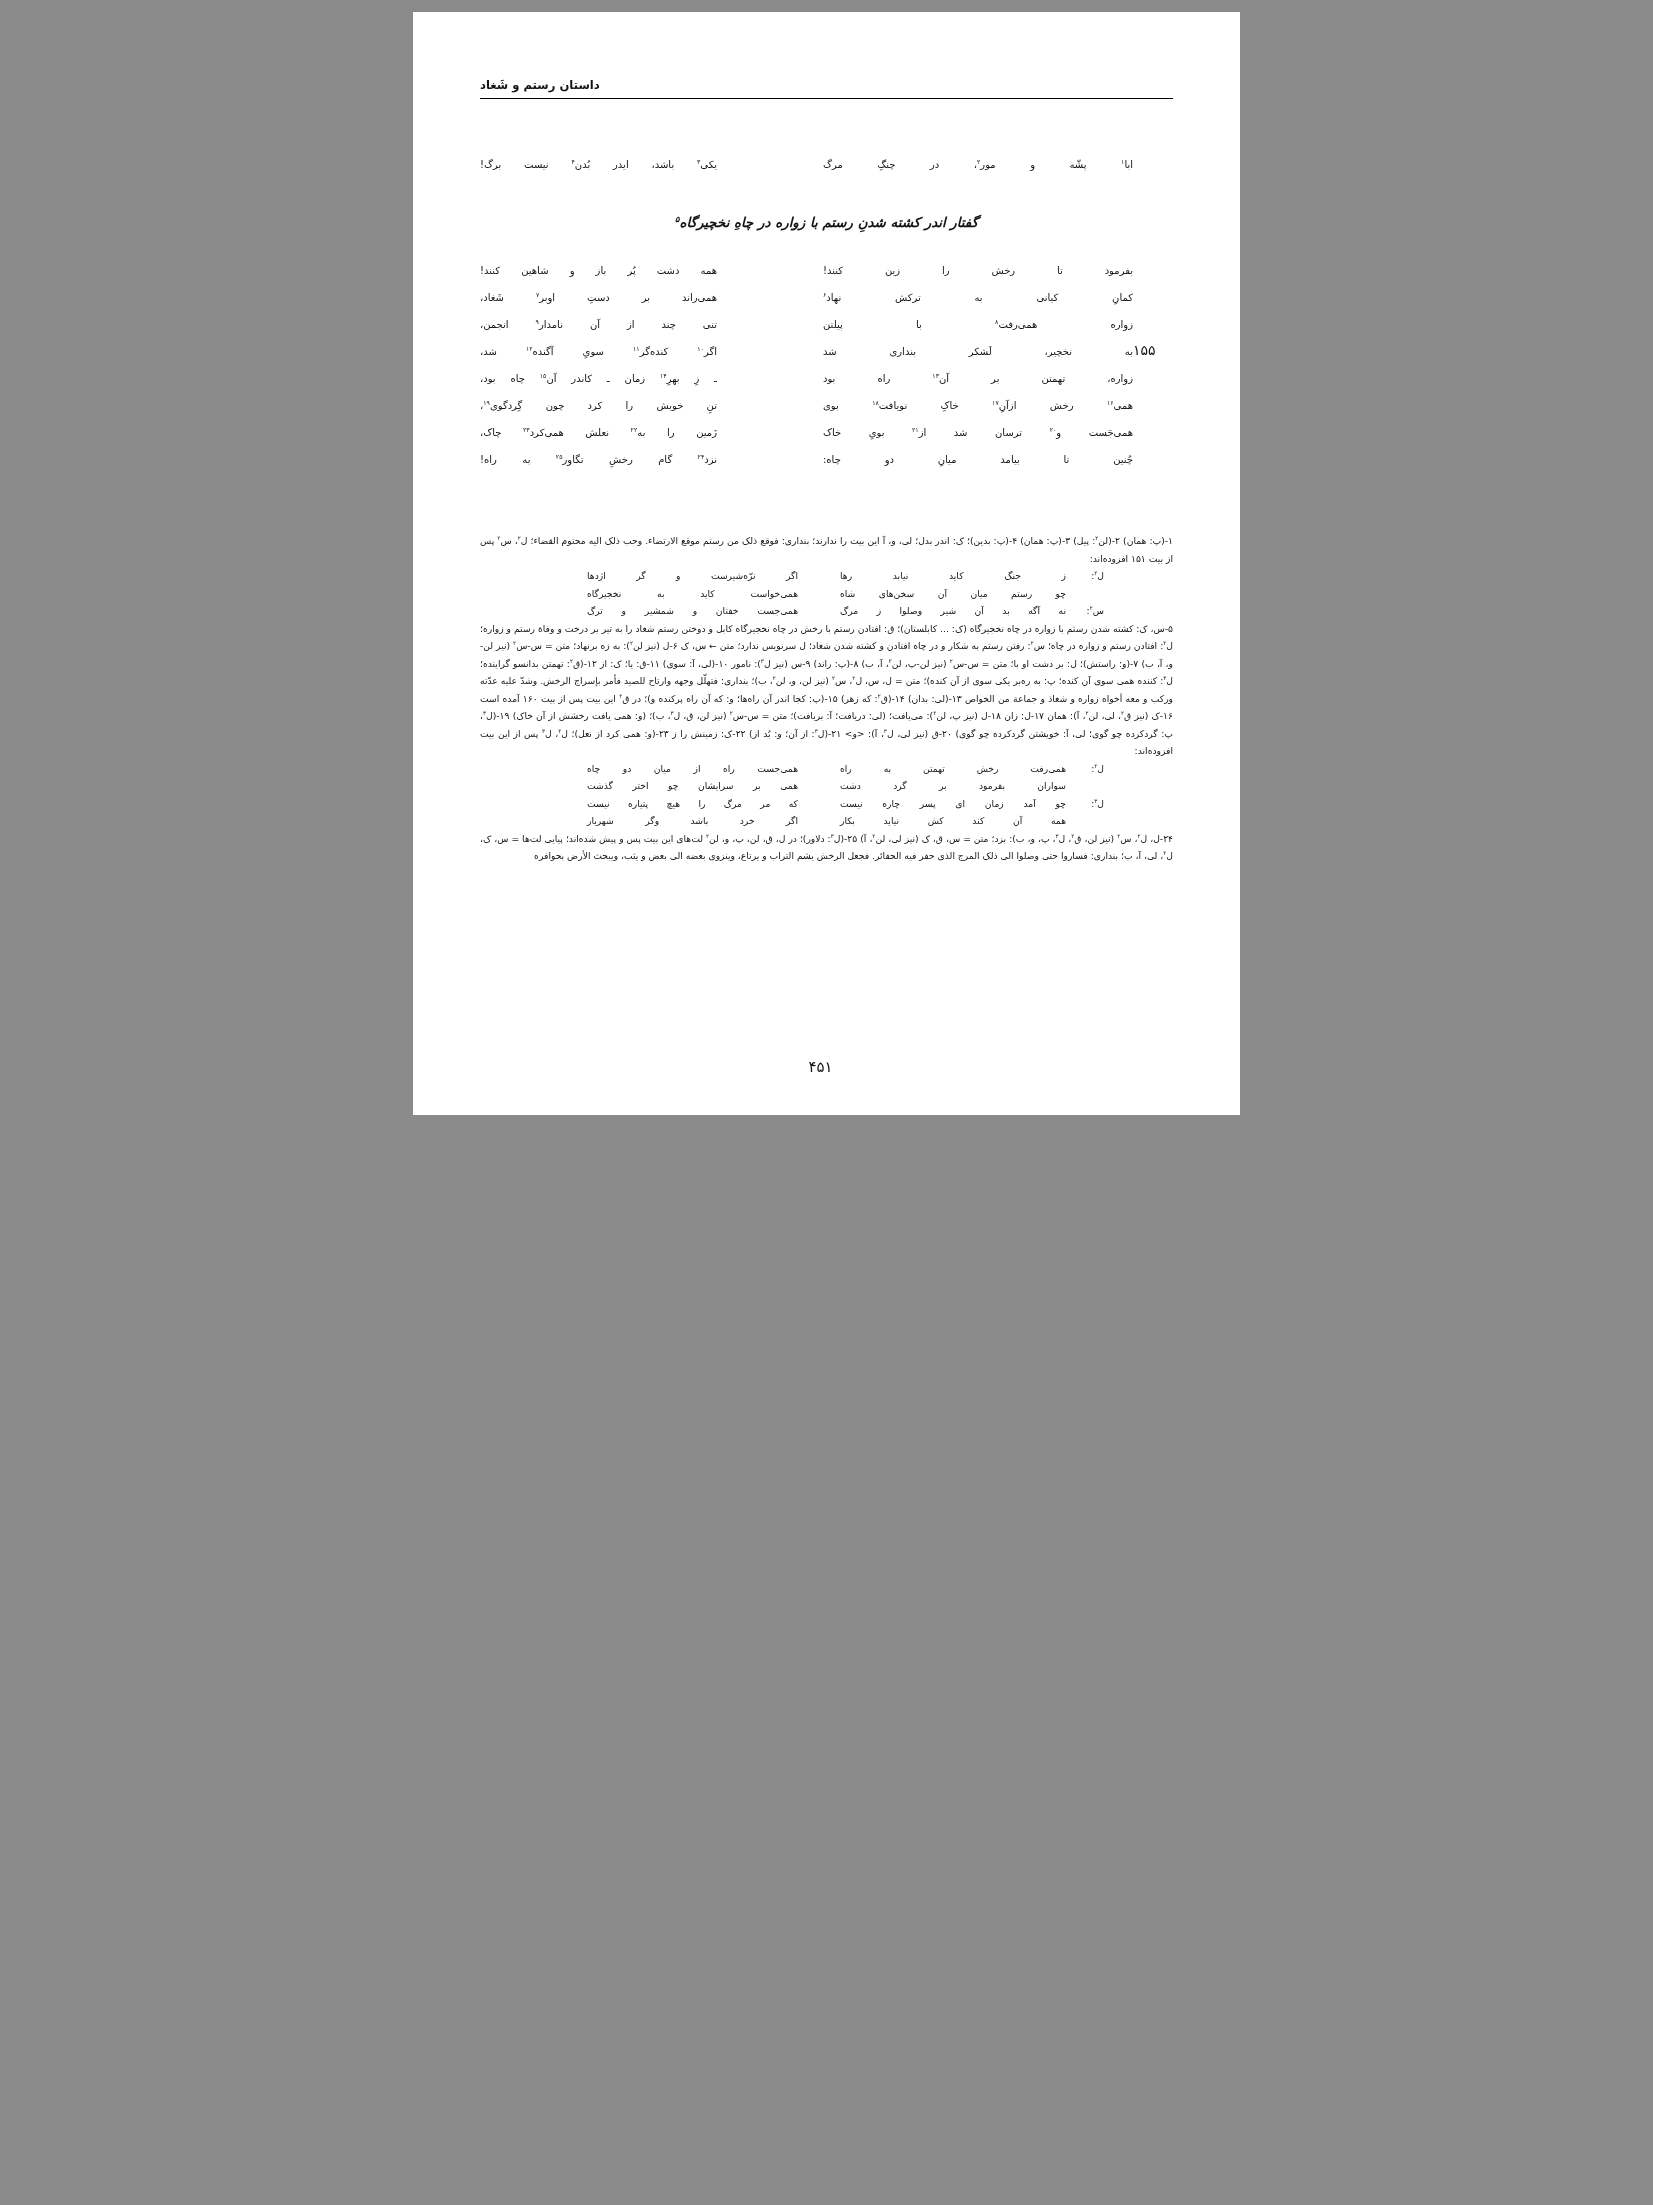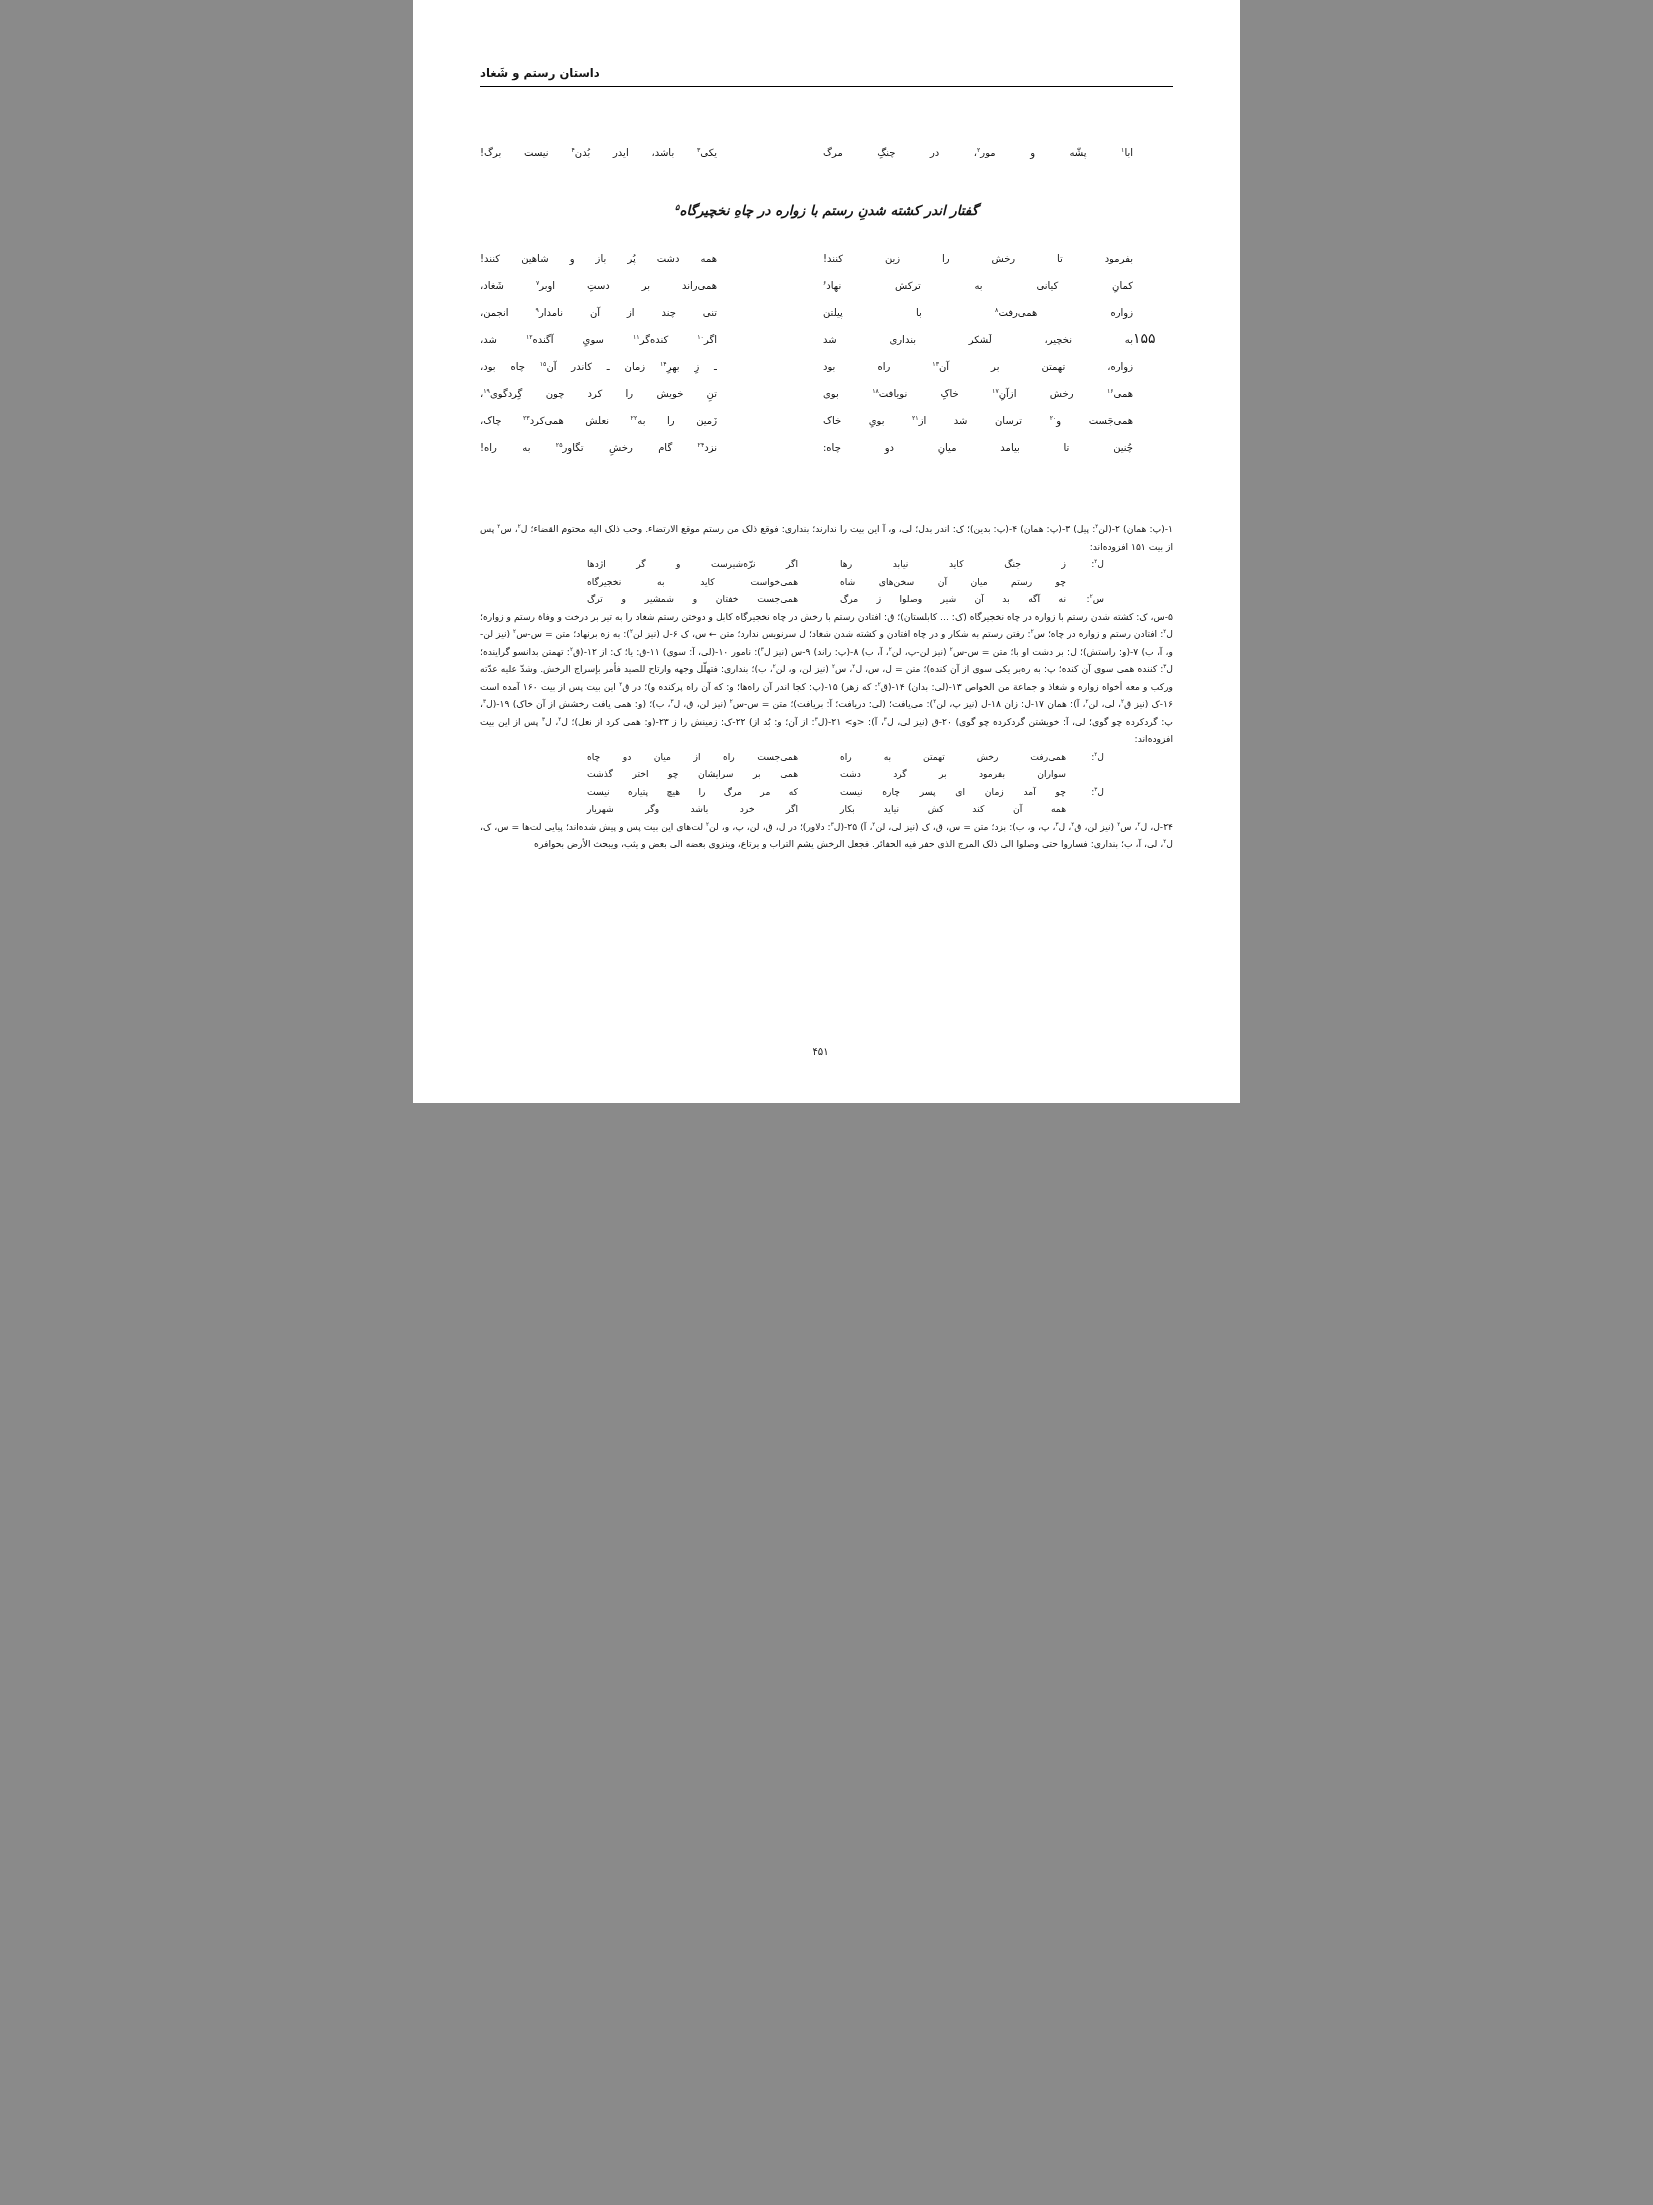--- a/index.html
+++ b/index.html
@@ -1,19 +1,19 @@
 <!DOCTYPE html>
 <html lang="fa" dir="rtl" style="font-size:11px"><head>
 <meta charset="utf-8">
 <style>
   html,body { margin:0; padding:0; background:#8a8a8a; }
   .page {
     position:relative;
     width:827px; height:1103px;
-    margin:0 auto;
+    margin:12px auto;
     background:#ffffff;
     color:#141414;
     font-family:"DejaVu Sans", sans-serif;
     direction:rtl;
     overflow:hidden;
   }
   .content { width:693px; margin:0 auto; }
 
   
   .running-head {
@@ -67,21 +67,21 @@
     line-height:17.5px;
   }
   .fn-siglum { position:absolute; right:-38px; white-space:nowrap; }
   .fn-hem-r { width:226px; text-align:justify; text-align-last:justify; }
   .fn-hem-l { width:211px; text-align:justify; text-align-last:justify; }
 
   .page-number {
     position:absolute;
     top:1046px; left:0; right:12px;
     text-align:center;
-    font-size:10px;
+    font-size:15px;
   }
 </style>
 </head>
 <body>
 
 <div class="page">
   <div class="content">
 
     <div class="running-head">داستان رستم و شَغاد</div>
     <hr class="header-rule">

